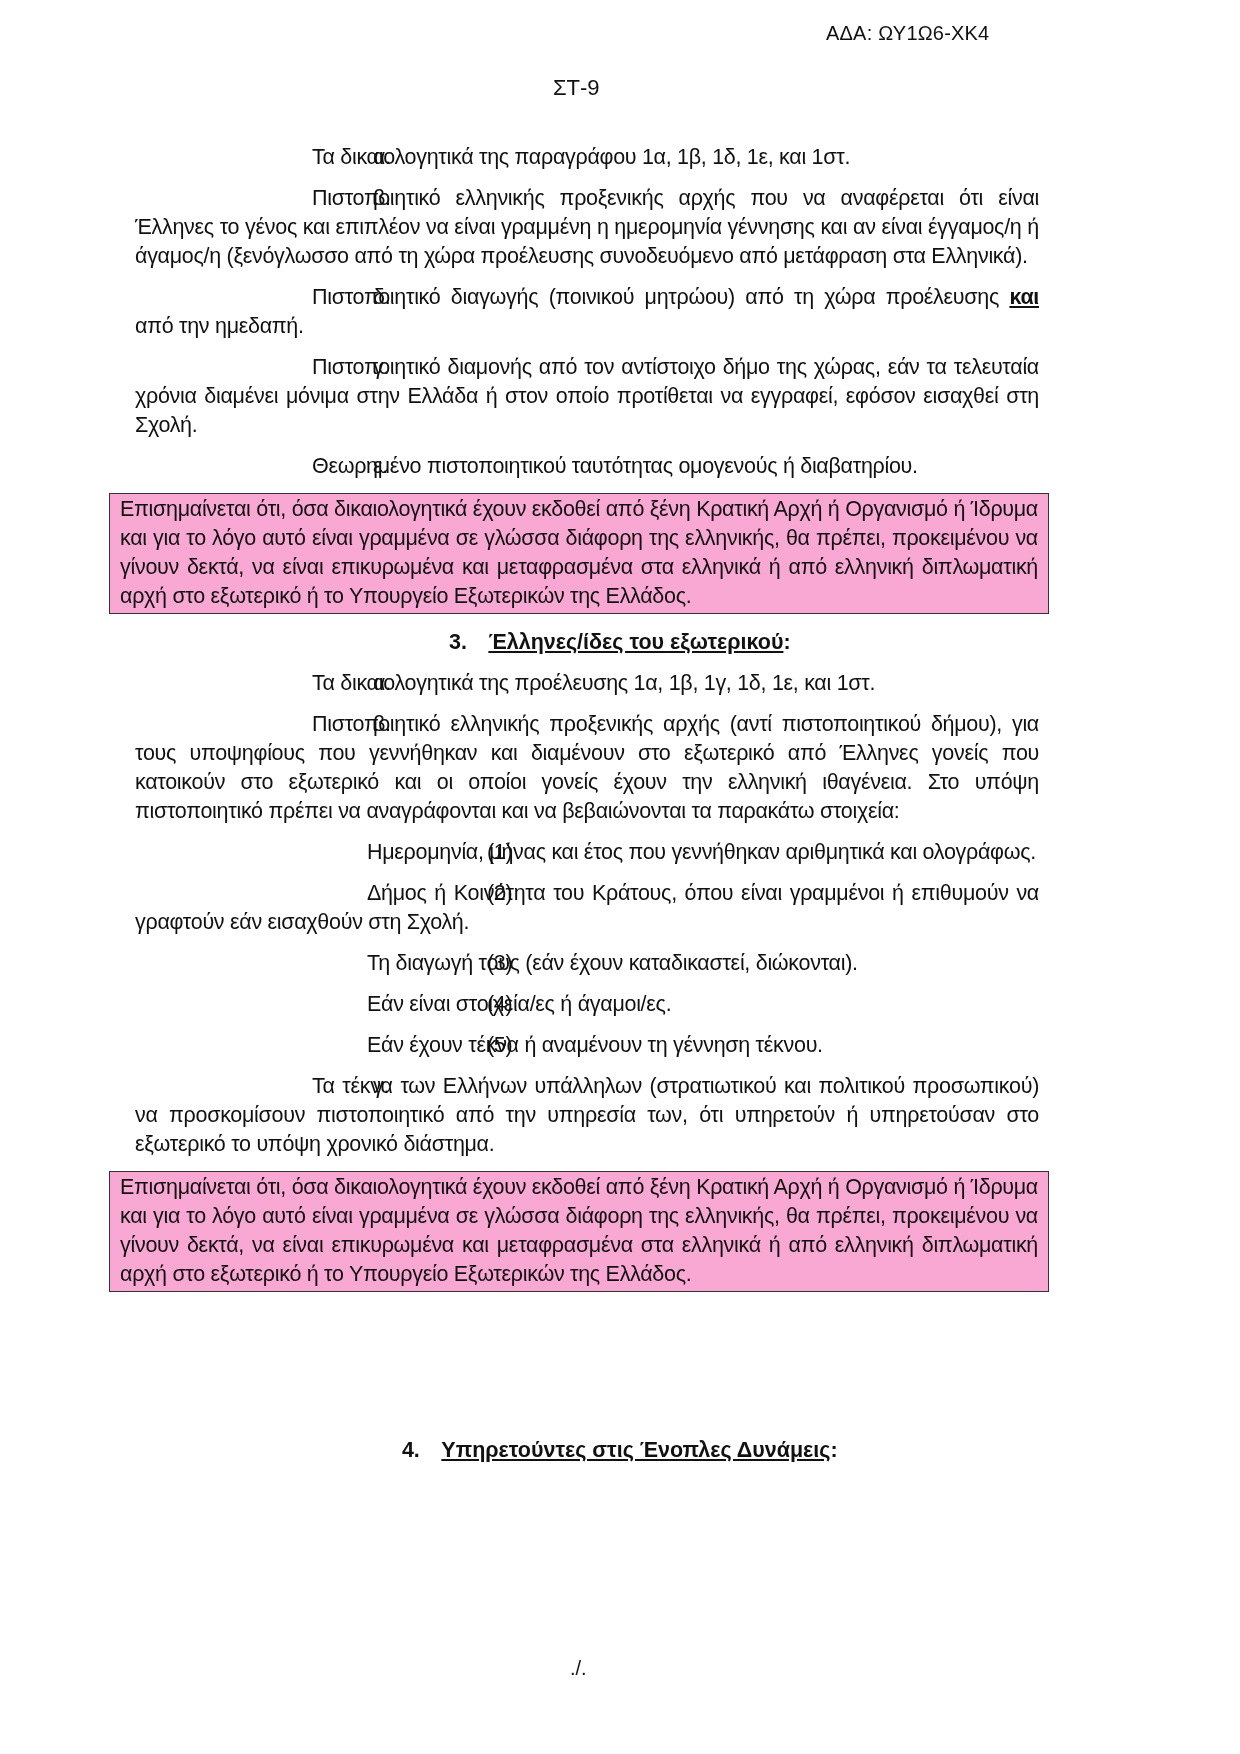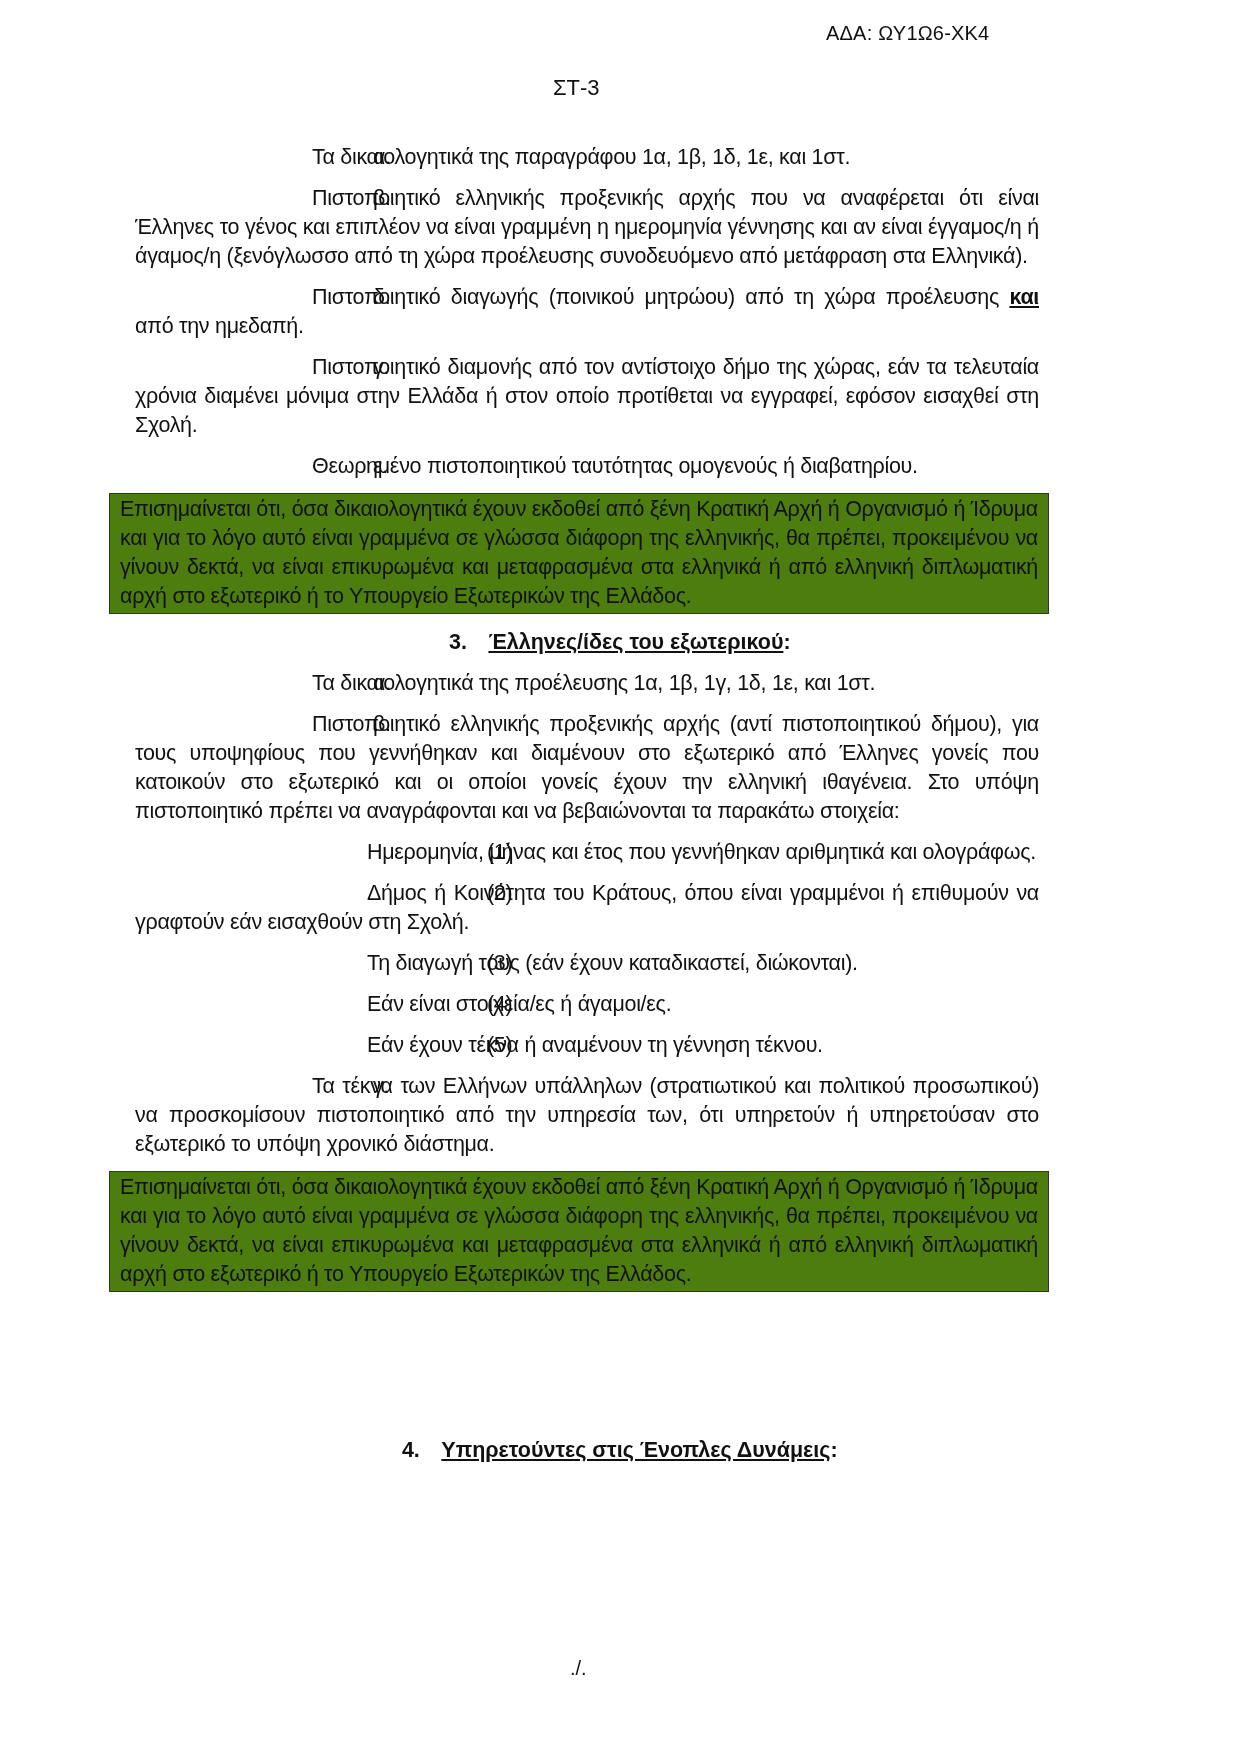--- a/index.html
+++ b/index.html
@@ -7,35 +7,35 @@
          font-family: "Liberation Sans", sans-serif; color: #111; }
   .ada { position: absolute; left: 826px; top: 22px; font-size: 20px; letter-spacing: 0.2px; }
   .pagenum { position: absolute; left: 553px; top: 75px; font-size: 22px; }
   .content { position: absolute; left: 119px; top: 143px; width: 920px; }
   .p { font-size: 21.5px; line-height: 29px; text-align: justify; margin: 0 0 12px 16px;
        font-stretch: condensed; letter-spacing: -0.3px; }
   .p .lbl { display: inline-block; width: 58px; }
   .ind1 { text-indent: 119px; }
   .ind2 { text-indent: 176px; }
   .ind2 .lbl { width: 56px; }
-  .note { background: #4d7c0f; border: 1.5px solid #333; padding: 1px 10px 2px 10px;
+  .note { background: #f9a8d4; border: 1.5px solid #333; padding: 1px 10px 2px 10px;
           font-size: 21.5px; line-height: 29px; text-align: justify; letter-spacing: -0.3px;
           margin: 2px -10px 14px -10px; }
   .heading { font-size: 21.5px; line-height: 29px; font-weight: bold; margin: 0 0 12px 0; text-align: center; }
   .heading .num { display: inline-block; width: 61px; padding-left: 60px; }
   .heading .title { text-decoration: underline; }
   .u-bold { font-weight: bold; text-decoration: underline; }
   .spacer { height: 130px; }
   .footer { position: absolute; left: 570px; top: 1657px; font-size: 20px; }
 </style>
 </head>
 <body>
 
 <div class="ada">ΑΔΑ: ΩΥ1Ω6-ΧΚ4</div>
-<div class="pagenum">ΣΤ-3</div>
+<div class="pagenum">ΣΤ-9</div>
 
 <div class="content">
 
   <p class="p ind1"><span class="lbl">α.</span><span>Τα δικαιολογητικά της παραγράφου 1α, 1β, 1δ, 1ε, και 1στ.</span></p>
 
   <p class="p ind1"><span class="lbl">β.</span><span>Πιστοποιητικό ελληνικής προξενικής αρχής που να αναφέρεται ότι είναι Έλληνες το γένος και επιπλέον να είναι γραμμένη η ημερομηνία γέννησης και αν είναι έγγαμος/η ή άγαμος/η (ξενόγλωσσο από τη χώρα προέλευσης συνοδευόμενο από μετάφραση στα Ελληνικά).</span></p>
 
   <p class="p ind1"><span class="lbl">δ.</span><span>Πιστοποιητικό διαγωγής (ποινικού μητρώου) από τη χώρα προέλευσης </span><span class="u-bold">και</span><span> από την ημεδαπή.</span></p>
 
   <p class="p ind1"><span class="lbl">γ.</span><span>Πιστοποιητικό διαμονής από τον αντίστοιχο δήμο της χώρας, εάν τα τελευταία χρόνια διαμένει μόνιμα στην Ελλάδα ή στον οποίο προτίθεται να εγγραφεί, εφόσον εισαχθεί στη Σχολή.</span></p>

